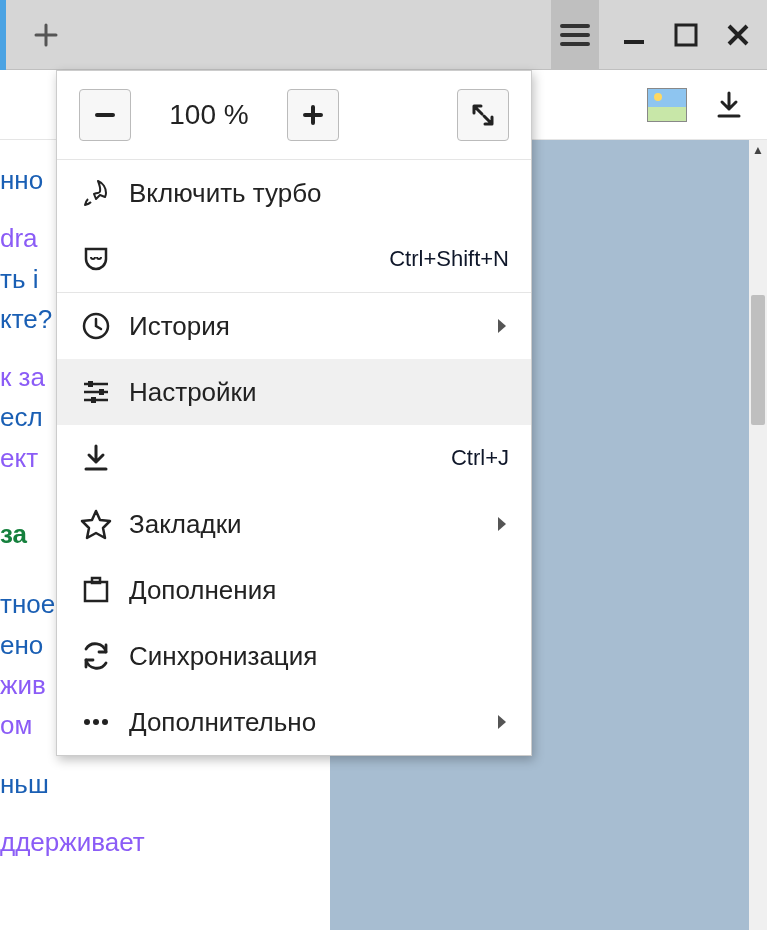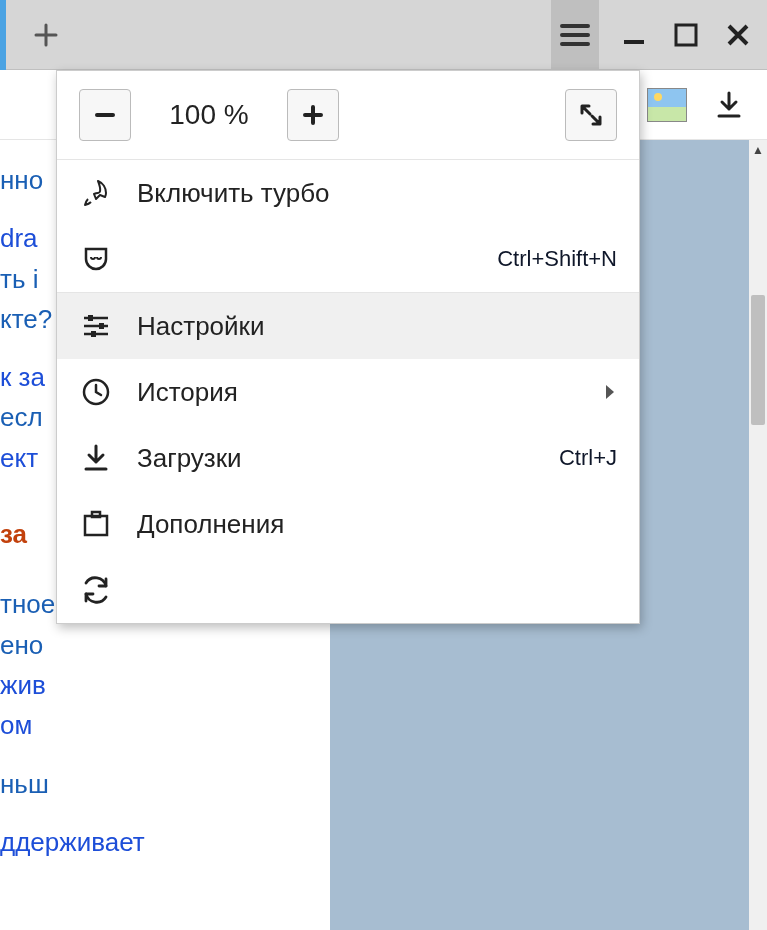--- a/index.html
+++ b/index.html
@@ -74,22 +74,22 @@
     width: 767px; height: 790px;
     display: flex;
   }
   .page-left {
     width: 330px;
     padding: 20px 0 0 0;
     font-size: 26px;
     line-height: 1.55;
   }
   .page-left .link { color: #1a5fb4; }
-  .page-left .text { color: #1d4ed8; }
-  .page-left .bold { font-weight: bold; color: #c2410c; }
+  .page-left .text { color: #8b5cf6; }
+  .page-left .bold { font-weight: bold; color: #15803d; }
   .page-right {
     flex: 1;
     background: #a7bdd1;
   }
   .page-scroll {
     position: absolute; right: 0; top: 140px;
     width: 18px; height: 790px;
     background: #f0f0f0;
   }
   .scroll-up {
@@ -99,21 +99,21 @@
   .scroll-thumb {
     position:absolute; top: 155px; left:2px; width:14px; height:130px;
     background:#bfbfbf; border-radius:2px;
   }
 
   
   .menu {
     position: absolute;
     left: 56px;
     top: 70px;
-    width: 584px;
+    width: 476px;
     background: #fff;
     border: 1px solid #ccc;
     box-shadow: 2px 4px 10px rgba(0,0,0,0.25);
     z-index: 100;
   }
   .zoom-row {
     display: flex; align-items: center;
     padding: 18px 22px;
     gap: 8px;
   }
@@ -131,21 +131,21 @@
     font-size: 28px;
     color: #222;
   }
   .zoom-spacer { flex: 1; }
   .menu-divider {
     height: 1px; background: #e5e5e5;
   }
   .menu-item {
     display: flex; align-items: center;
     padding: 16px 22px;
-    gap: 24px;
+    gap: 16px;
     font-size: 26px;
     color: #222;
     position: relative;
   }
   .menu-item.hover {
     background: #f0f0f0;
   }
   .menu-icon {
     width: 34px; height: 34px;
     display:flex; align-items:center; justify-content:center;
@@ -277,71 +277,99 @@
       <svg width="32" height="32" viewBox="0 0 32 32">
           <path d="M6 6h20v10c0 6-5 10-10 10S6 22 6 16V6z" fill="none" stroke="#222" stroke-width="2.5"></path>
           <path d="M11 14c0 1 1 2 2 2s2-1 2-2M17 14c0 1 1 2 2 2s2-1 2-2" fill="none" stroke="#222" stroke-width="2"></path>
         </svg>
     </span>
     <span class="menu-shortcut">Ctrl+Shift+N</span>
   </div>
 
   <div class="menu-divider"></div>
 
+  <div class="menu-item">
+    <span class="menu-icon">
+      <svg width="32" height="32" viewBox="0 0 32 32">
+          <circle cx="16" cy="16" r="12" fill="none" stroke="#222" stroke-width="2.5"></circle>
+          <path d="M16 9v7l5 3" stroke="#222" stroke-width="2.5" fill="none" stroke-linecap="round"></path>
+        </svg>
+    </span>
+    <span class="menu-label">История</span>
+    <span class="menu-arrow">
+      <svg width="14" height="18" viewBox="0 0 14 18">
+          <path d="M3 2l8 7-8 7" fill="#555"></path>
+        </svg>
+    </span>
+  </div>
+
   <div class="menu-item hover">
     <span class="menu-icon">
       <svg width="32" height="32" viewBox="0 0 32 32">
           <path d="M4 8h24M4 16h24M4 24h24" stroke="#222" stroke-width="2.5"></path>
           <rect x="8" y="5" width="5" height="6" fill="#222"></rect>
           <rect x="19" y="13" width="5" height="6" fill="#222"></rect>
           <rect x="11" y="21" width="5" height="6" fill="#222"></rect>
         </svg>
     </span>
     <span class="menu-label">Настройки</span>
   </div>
 
   <div class="menu-item">
     <span class="menu-icon">
       <svg width="32" height="32" viewBox="0 0 32 32">
-          <circle cx="16" cy="16" r="12" fill="none" stroke="#222" stroke-width="2.5"></circle>
-          <path d="M16 9v7l5 3" stroke="#222" stroke-width="2.5" fill="none" stroke-linecap="round"></path>
-        </svg>
-    </span>
-    <span class="menu-label">История</span>
+          <path d="M16 4v16M9 13l7 7 7-7M6 27h20" stroke="#222" stroke-width="3" fill="none" stroke-linecap="round" stroke-linejoin="round"></path>
+        </svg>
+    </span>
+    <span class="menu-shortcut">Ctrl+J</span>
+  </div>
+
+  <div class="menu-item">
+    <span class="menu-icon">
+      <svg width="32" height="32" viewBox="0 0 32 32">
+          <path d="M16 3l4 9 10 1-7 7 2 10-9-5-9 5 2-10-7-7 10-1z" fill="none" stroke="#222" stroke-width="2.5" stroke-linejoin="round"></path>
+        </svg>
+    </span>
+    <span class="menu-label">Закладки</span>
     <span class="menu-arrow">
       <svg width="14" height="18" viewBox="0 0 14 18">
           <path d="M3 2l8 7-8 7" fill="#555"></path>
         </svg>
     </span>
   </div>
 
   <div class="menu-item">
     <span class="menu-icon">
       <svg width="32" height="32" viewBox="0 0 32 32">
-          <path d="M16 4v16M9 13l7 7 7-7M6 27h20" stroke="#222" stroke-width="3" fill="none" stroke-linecap="round" stroke-linejoin="round"></path>
-        </svg>
-    </span>
-    <span class="menu-label">Загрузки</span>
-    <span class="menu-shortcut">Ctrl+J</span>
-  </div>
-
-
-  <div class="menu-item">
-    <span class="menu-icon">
-      <svg width="32" height="32" viewBox="0 0 32 32">
           <rect x="5" y="8" width="22" height="19" fill="none" stroke="#222" stroke-width="2.5"></rect>
           <rect x="12" y="4" width="8" height="5" fill="none" stroke="#222" stroke-width="2.5"></rect>
         </svg>
     </span>
     <span class="menu-label">Дополнения</span>
   </div>
 
   <div class="menu-item">
     <span class="menu-icon">
       <svg width="32" height="32" viewBox="0 0 32 32">
           <path d="M26 12a11 11 0 0 0-20-3M6 20a11 11 0 0 0 20 3" fill="none" stroke="#222" stroke-width="2.8" stroke-linecap="round"></path>
           <path d="M26 5v7h-7M6 27v-7h7" fill="none" stroke="#222" stroke-width="2.8" stroke-linecap="round" stroke-linejoin="round"></path>
         </svg>
     </span>
-  </div>
-
+    <span class="menu-label">Синхронизация</span>
+  </div>
+
+  <div class="menu-item">
+    <span class="menu-icon">
+      <svg width="32" height="32" viewBox="0 0 32 32">
+          <circle cx="7" cy="16" r="3" fill="#222"></circle>
+          <circle cx="16" cy="16" r="3" fill="#222"></circle>
+          <circle cx="25" cy="16" r="3" fill="#222"></circle>
+        </svg>
+    </span>
+    <span class="menu-label">Дополнительно</span>
+    <span class="menu-arrow">
+      <svg width="14" height="18" viewBox="0 0 14 18">
+          <path d="M3 2l8 7-8 7" fill="#555"></path>
+        </svg>
+    </span>
+  </div>
 
 </div>
 
 </body></html>

